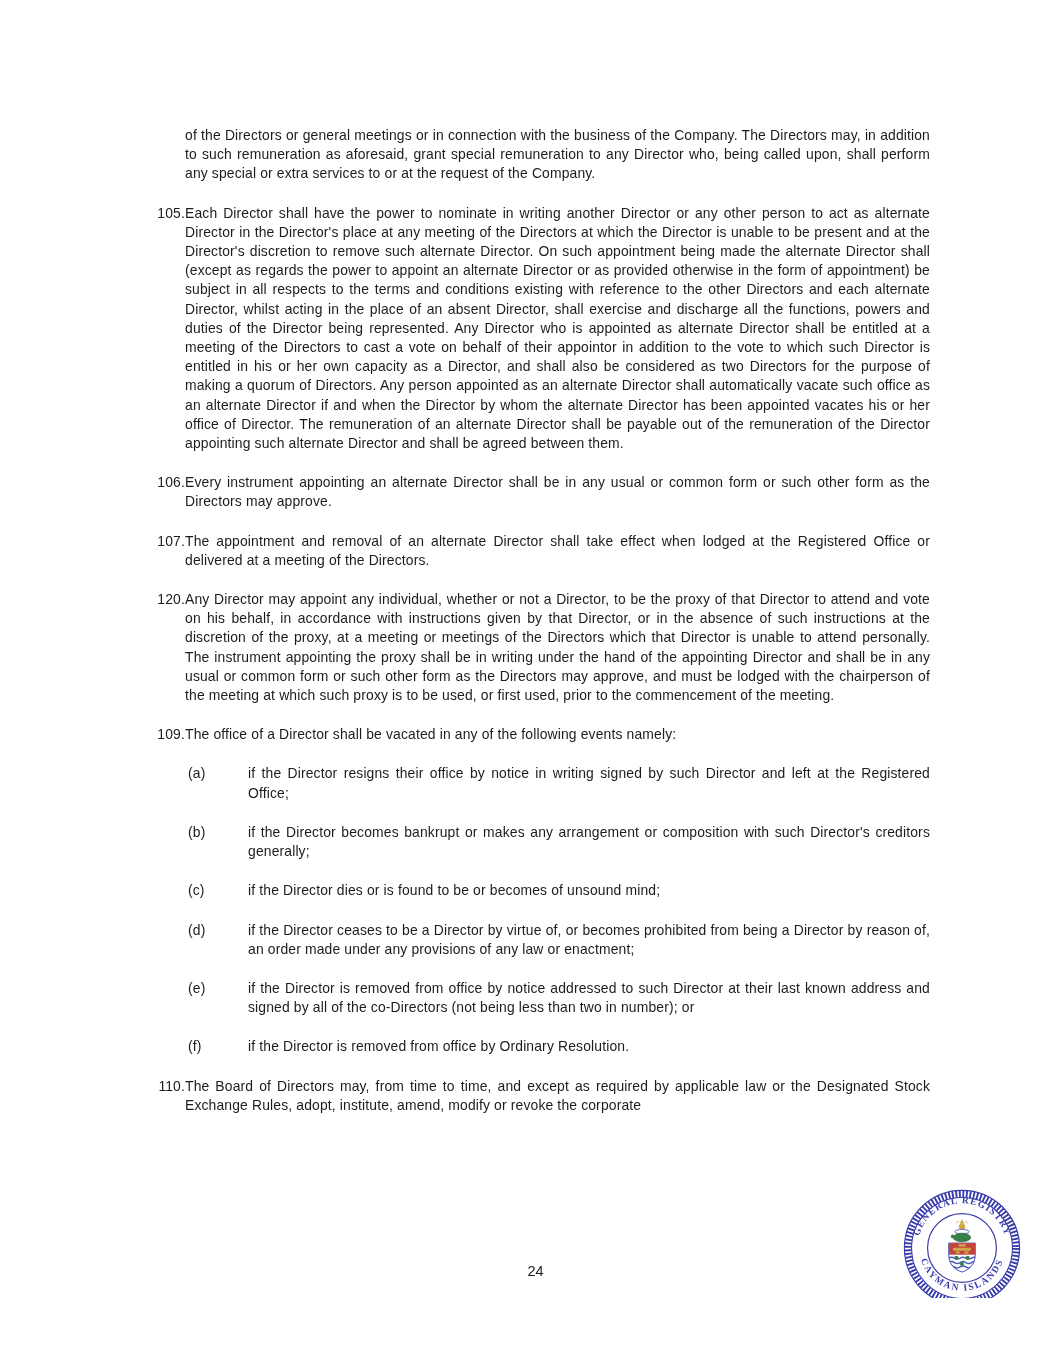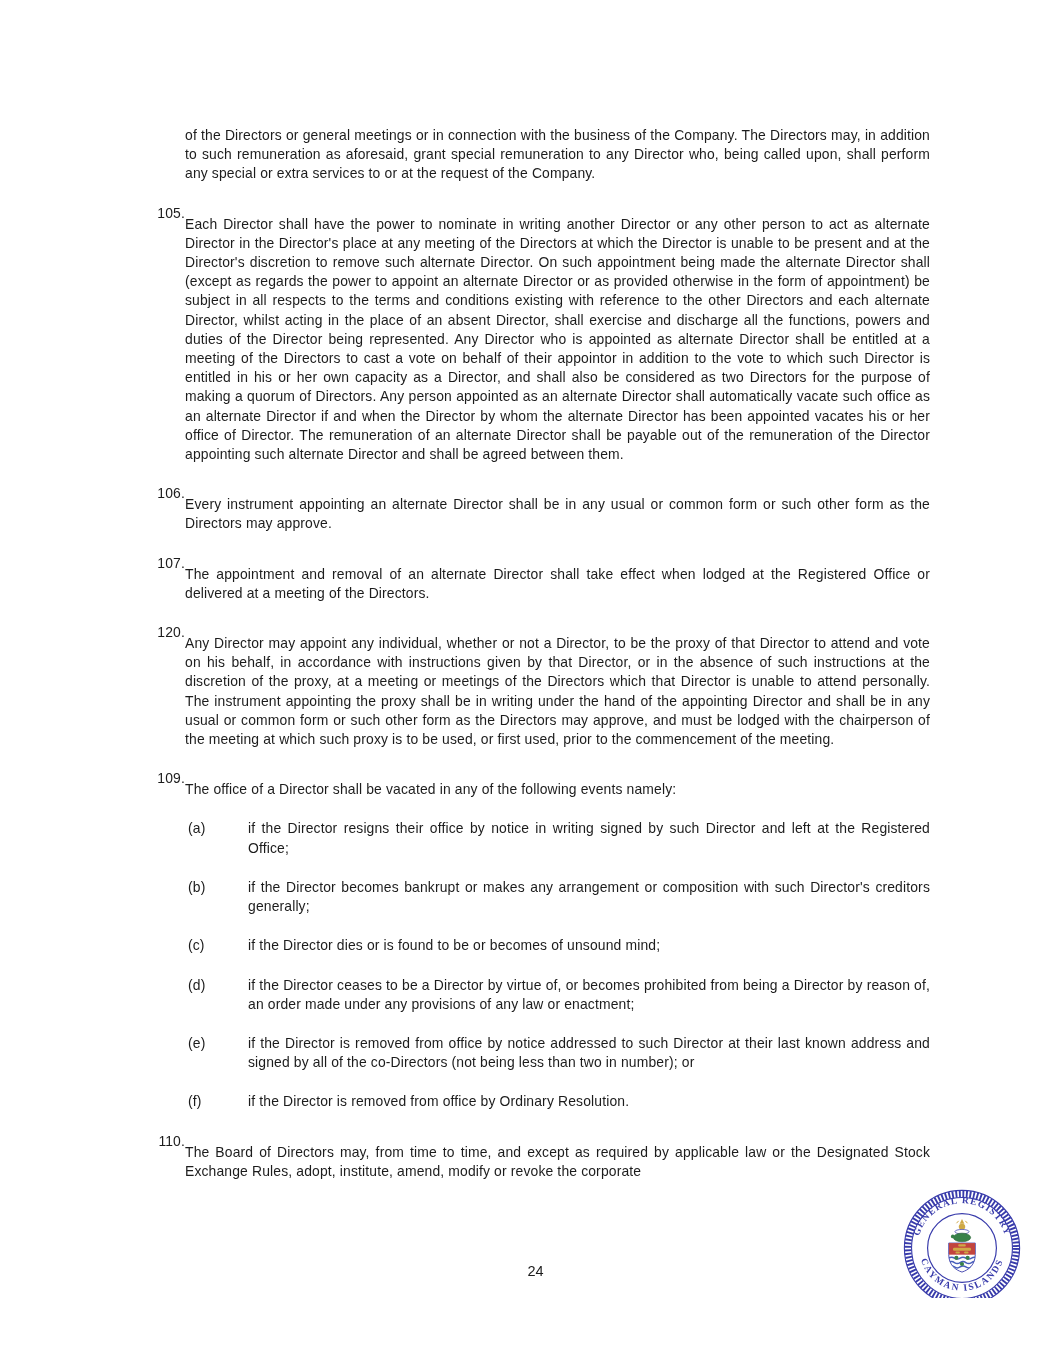--- a/index.html
+++ b/index.html
@@ -32,21 +32,20 @@
   .clause-num{
     flex:0 0 62px;
     text-align:right;
   }
   .clause-body{
     flex:1;
     min-width:0;
   }
   .clause-text{
     text-align:justify;
-    margin-top:11px;
   }
   .subitem{
     display:flex;
     margin-top:20px;
   }
   .sub-letter{
     flex:0 0 60px;
     margin-left:3px;
   }
   .sub-text{

